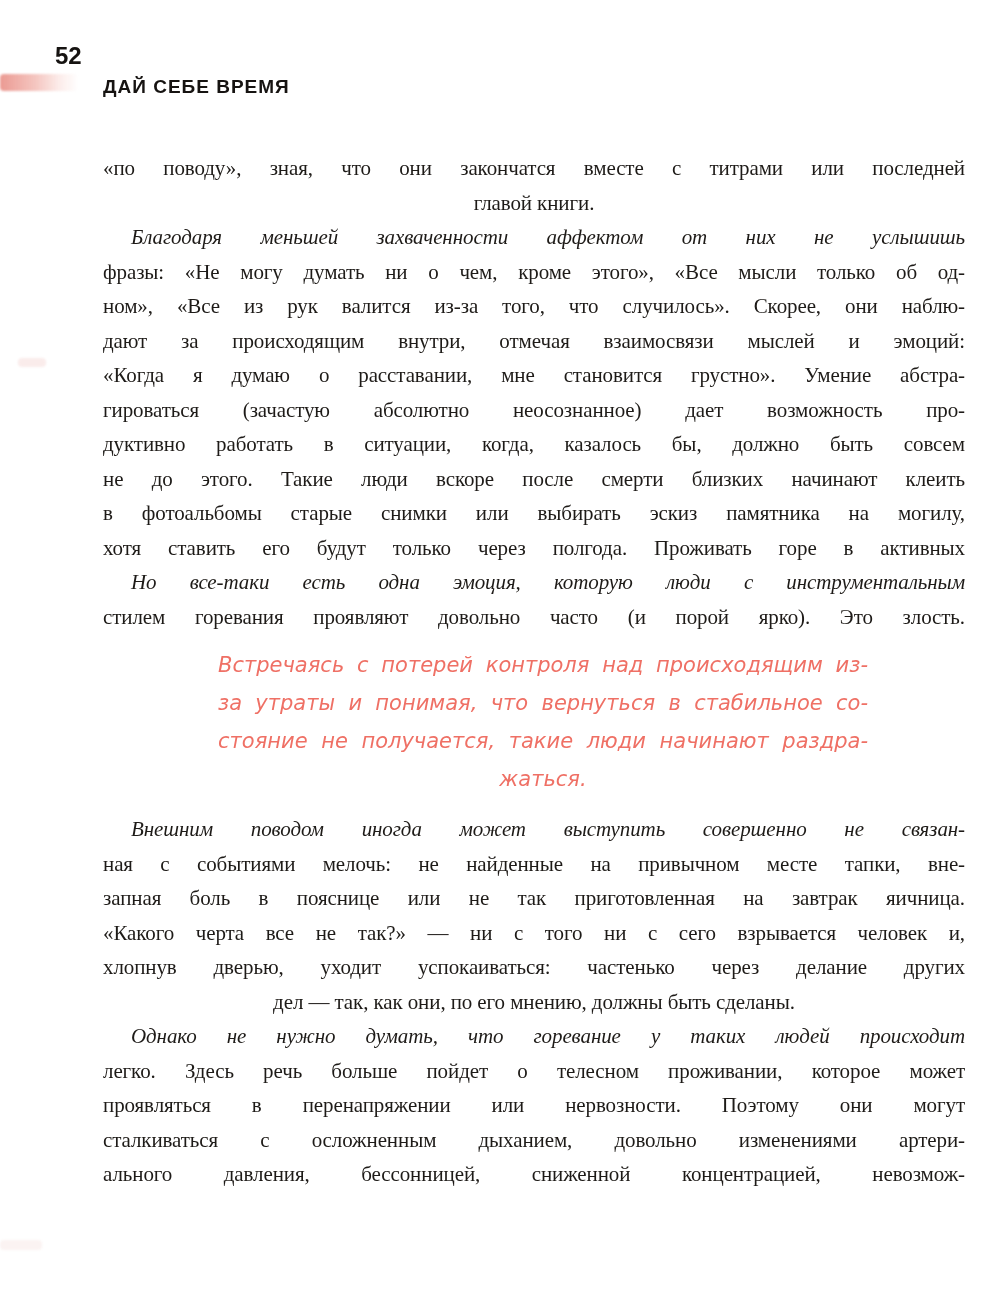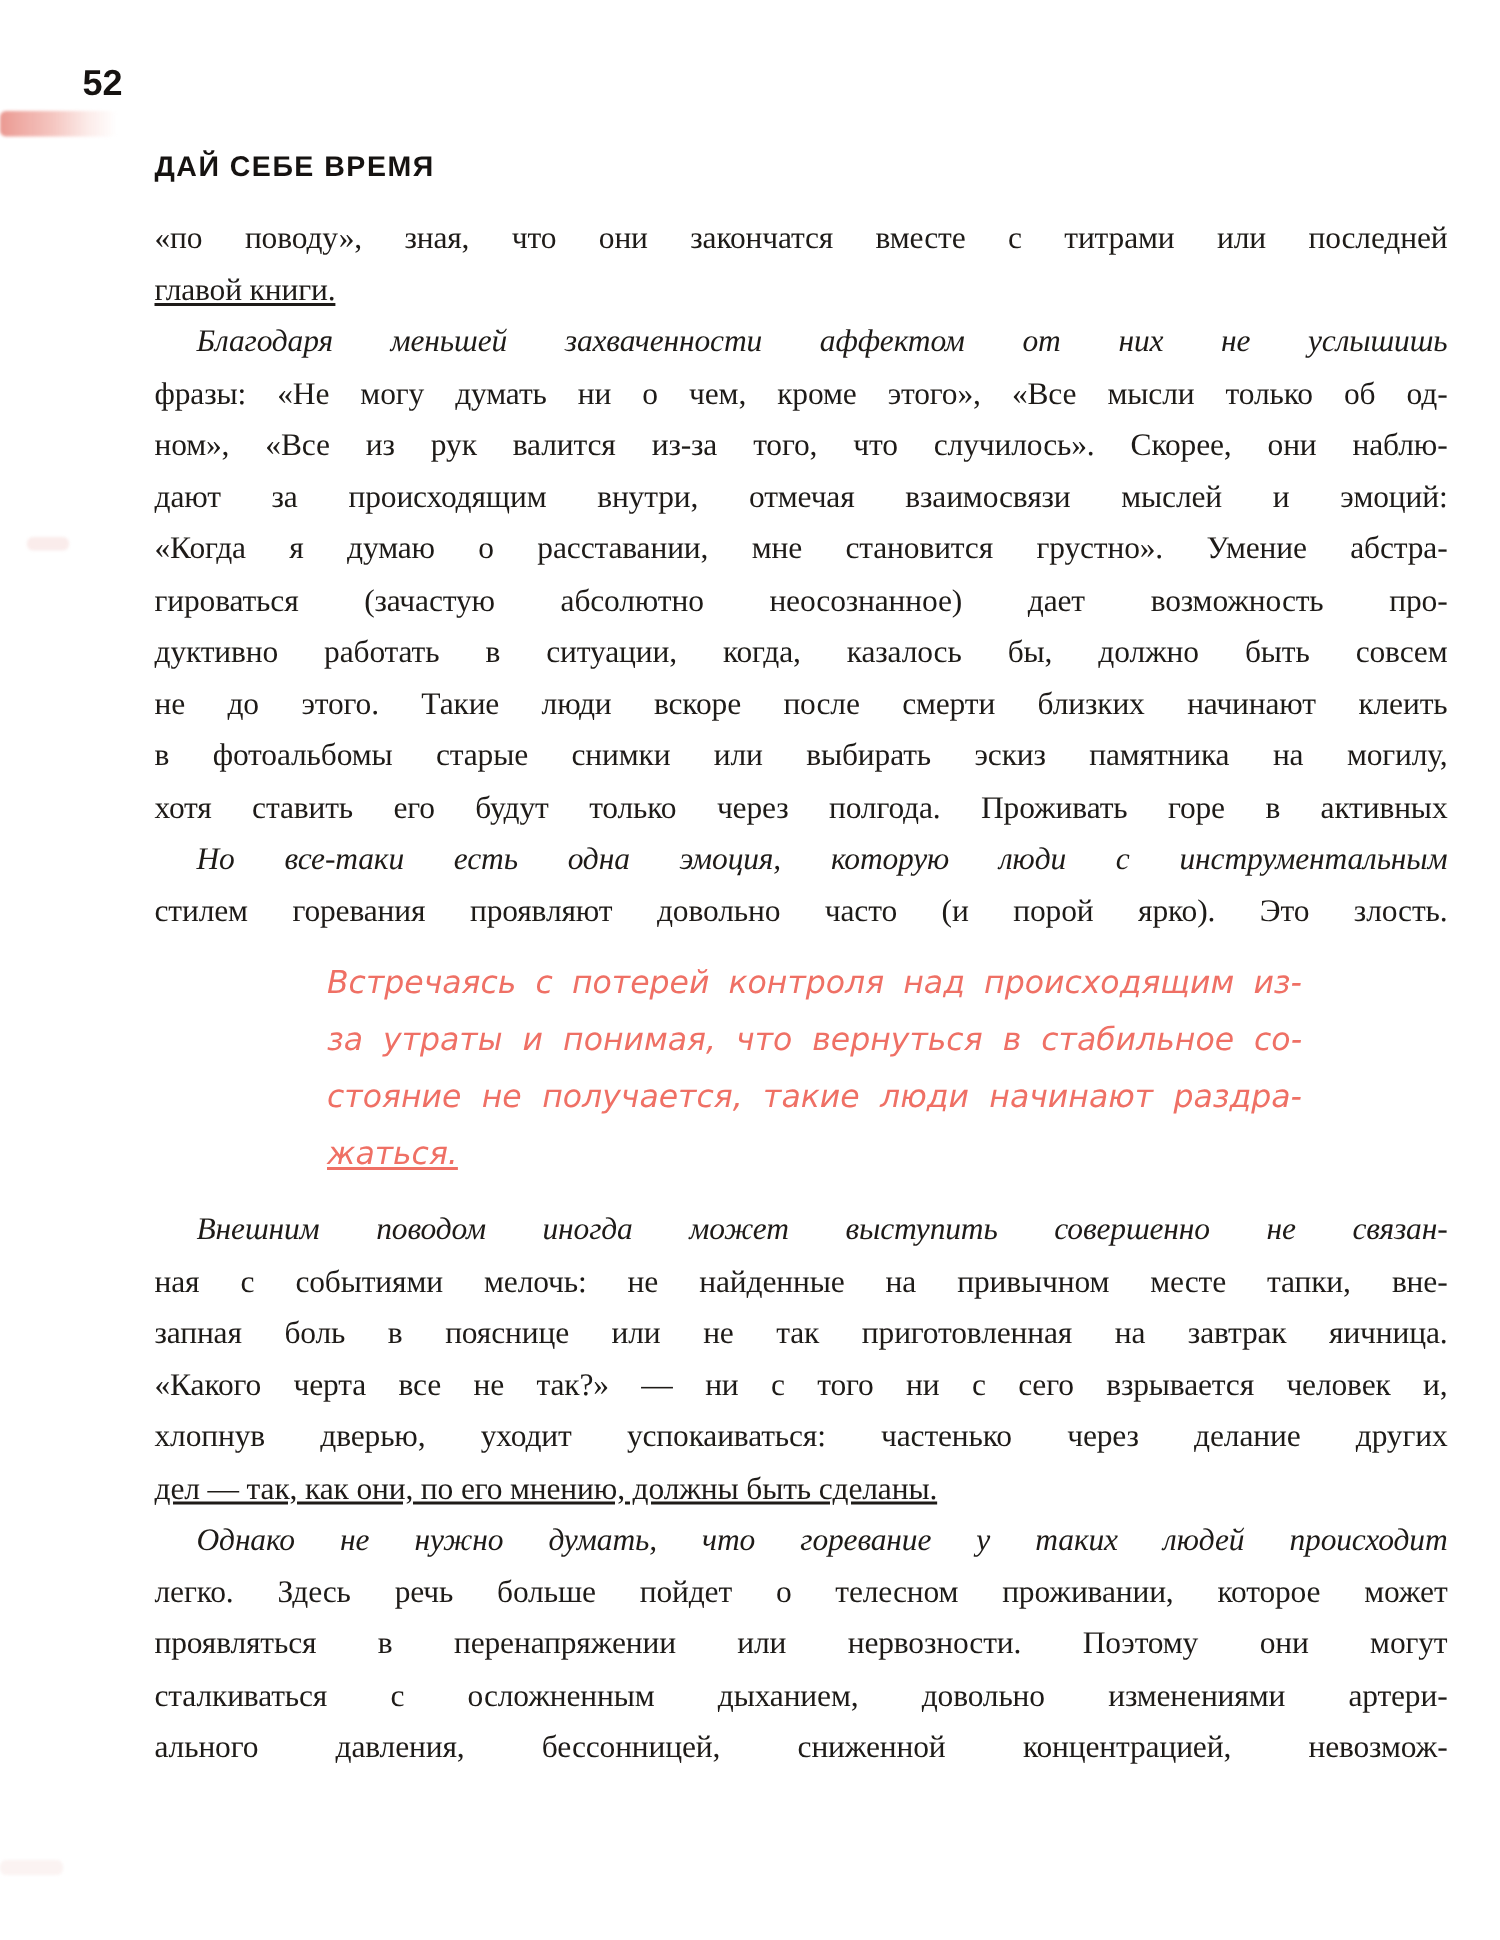--- a/index.html
+++ b/index.html
@@ -18,21 +18,20 @@
   .pagenum{
     position:absolute;left:55px;top:42px;
     font-family:"Liberation Sans","DejaVu Sans",sans-serif;
     font-weight:700;font-size:24px;color:var(--head-color);
   }
   .runhead{
     position:absolute;left:103px;top:76px;
     font-family:"Liberation Sans","DejaVu Sans",sans-serif;
     font-weight:700;font-size:19px;letter-spacing:1px;
     color:var(--head-color);
-    margin-top:25px;
   }
   .smudge{
     position:absolute;border-radius:4px;filter:blur(1.2px);
   }
   .smudge-a{
     left:0;top:74px;width:78px;height:17px;
     background:linear-gradient(90deg,
       rgba(228,120,110,0.75) 0%,
       rgba(236,150,140,0.55) 45%,
       rgba(244,190,182,0.30) 75%,
@@ -40,37 +39,37 @@
   }
   .smudge-b{
     left:18px;top:358px;width:28px;height:9px;
     background:rgba(225,150,145,0.18);
   }
   .smudge-c{
     left:0;top:1240px;width:42px;height:10px;
     background:rgba(225,160,150,0.12);
   }
   .textcol{
-    position:absolute;left:103px;top:141px;width:862px;
+    position:absolute;left:103px;top:151px;width:862px;
   }
   .bodypara{
     font-size:21px;line-height:34.5px;
     color:var(--body-color);
     letter-spacing:-0.1px;
   }
   .quote{
     margin:12px 97px 14px 115px;
     font-family:"DejaVu Sans","Liberation Sans",sans-serif;
     font-style:italic;
     font-size:21px;line-height:38px;
     word-spacing:3px;
     color:var(--quote-color);
   }
   .jl{text-align:justify;text-align-last:justify;}
-  .ll{text-align:left;text-decoration:underline;}
+  .ll{text-align:center;}
   .indent1{text-indent:28px;font-style:italic;}
 </style>
 </head>
 <body>
 
 <div class="page">
   <div class="pagenum">52</div>
   <div class="smudge smudge-a"></div>
   <div class="smudge smudge-b"></div>
   <div class="smudge smudge-c"></div>

